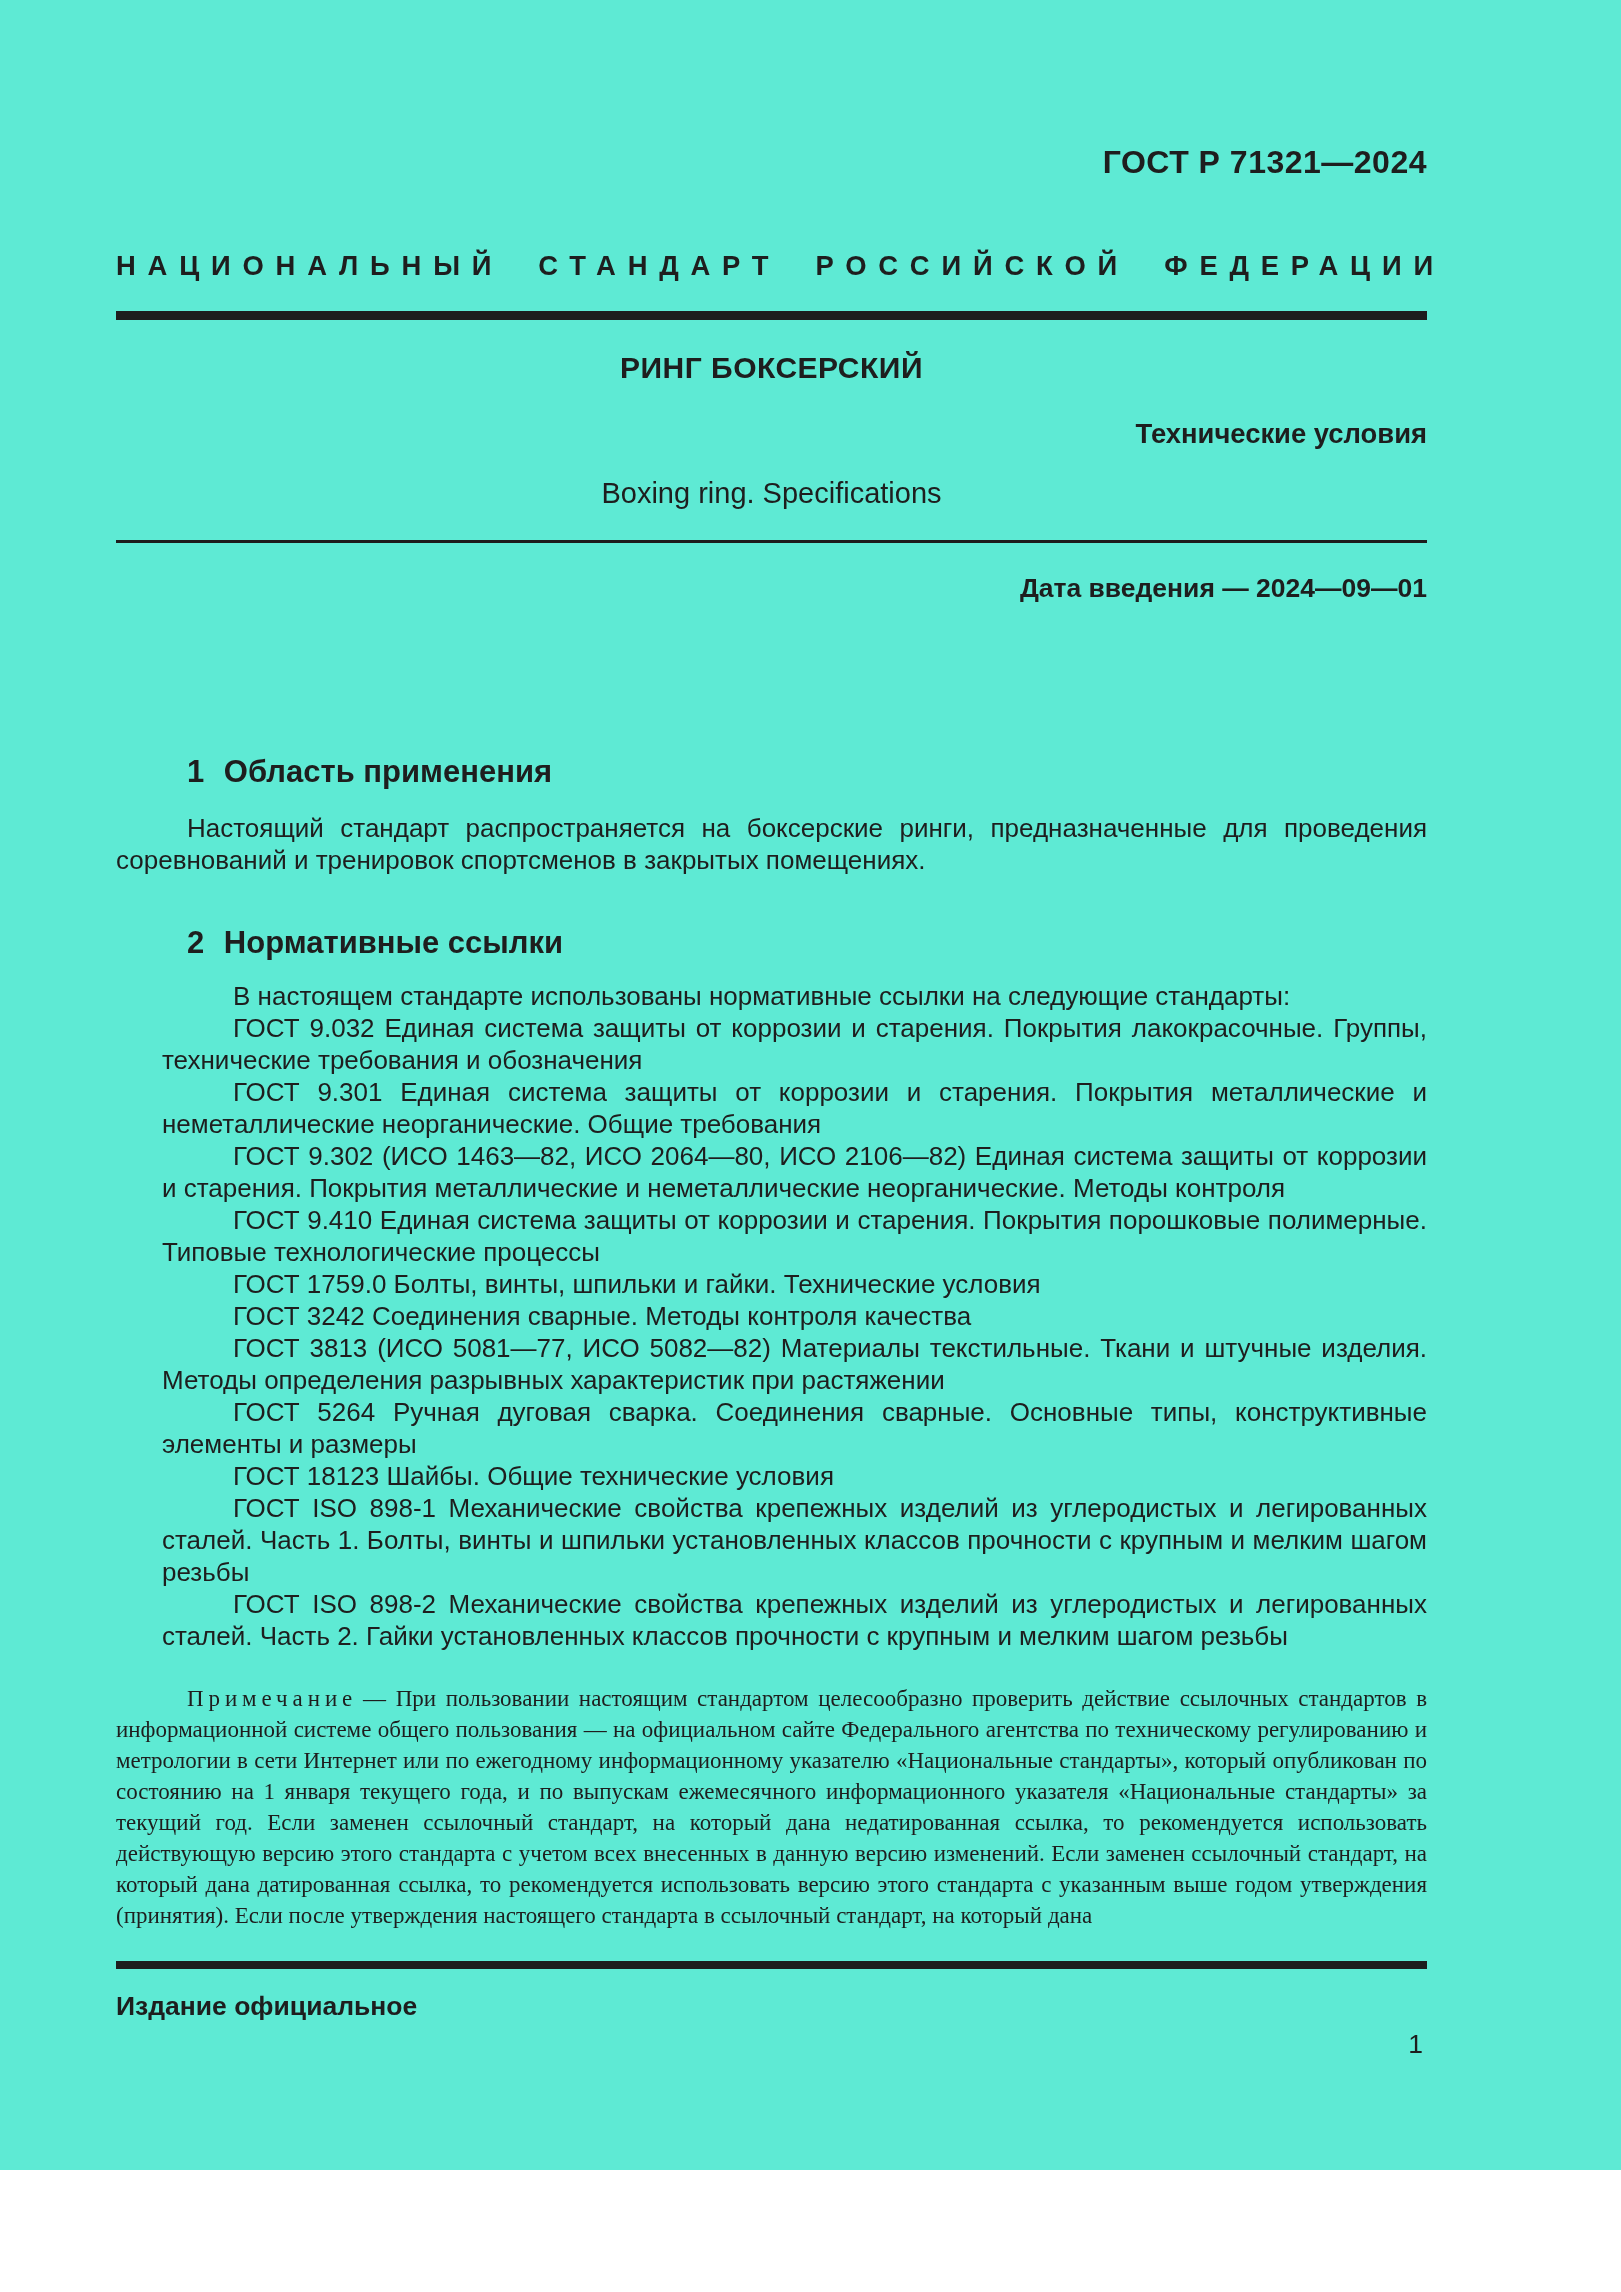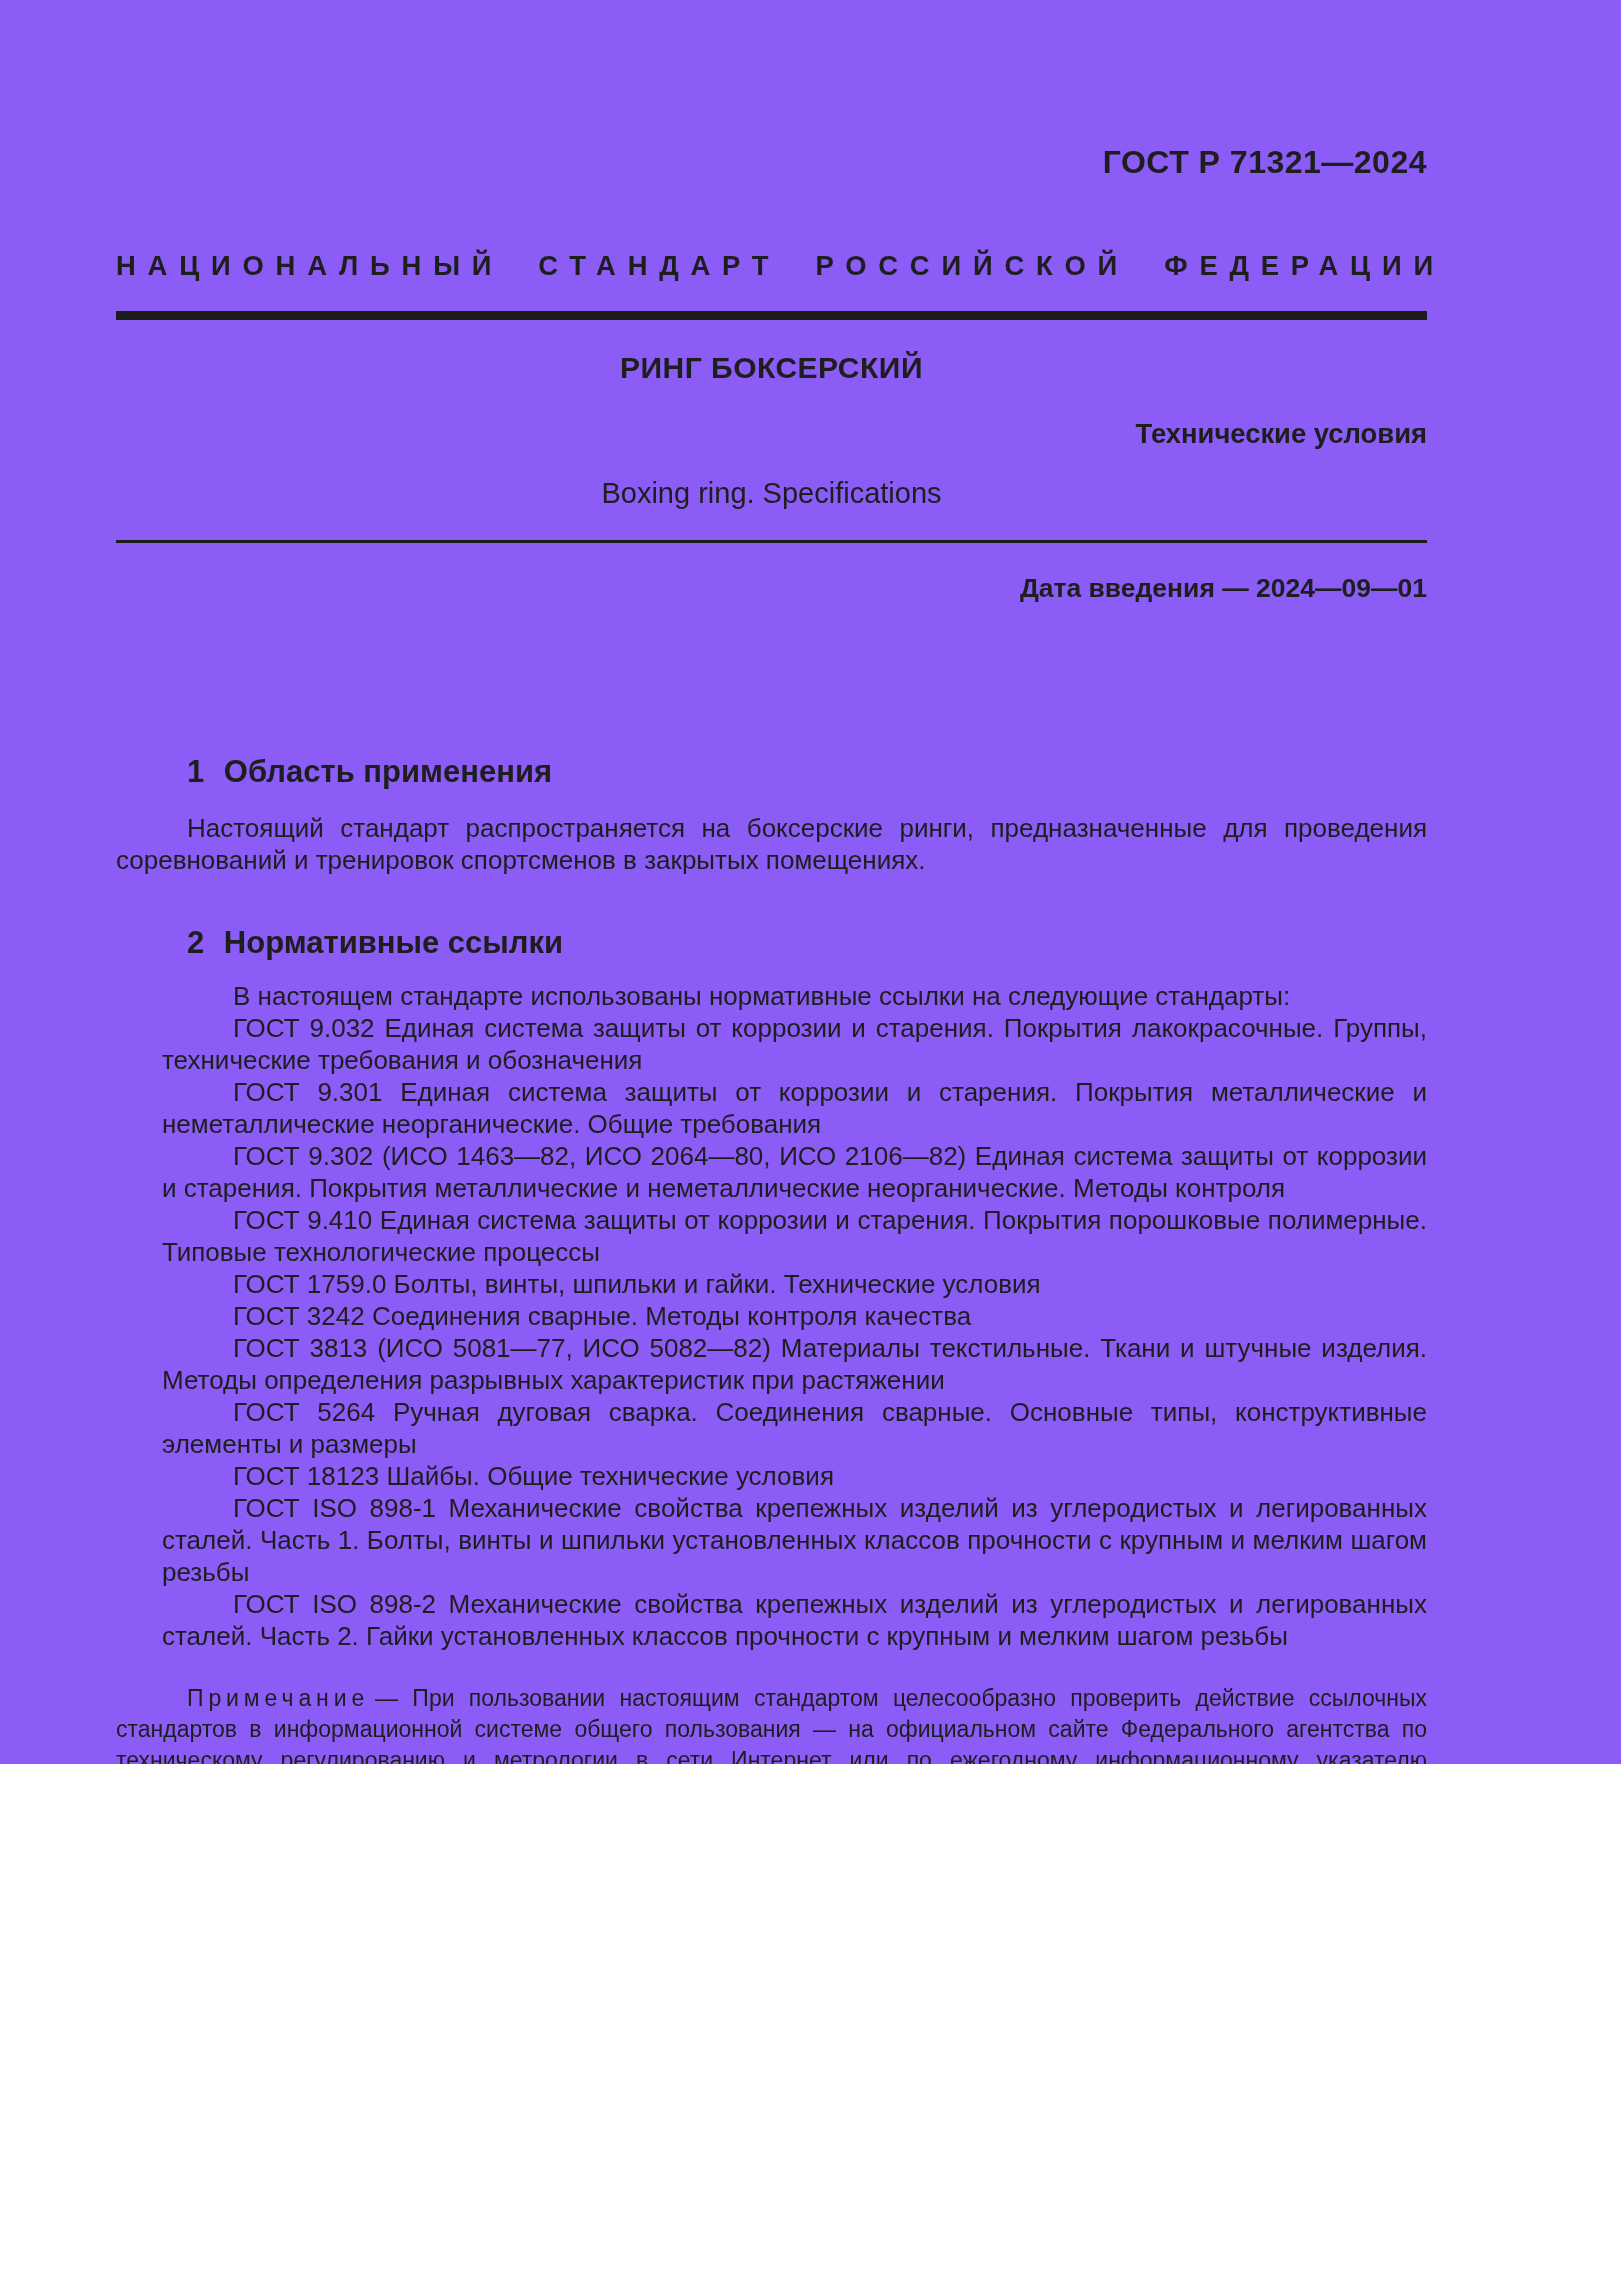--- a/index.html
+++ b/index.html
@@ -1,22 +1,22 @@
 <!DOCTYPE html>
 <html lang="ru"><head>
 <meta charset="utf-8">
 <style>
   * { margin:0; padding:0; box-sizing:border-box; }
   html,body { background:#ffffff; }
   body { font-family:"Liberation Sans", sans-serif; color:#1e1e1e; }
 
   .page {
     position:relative;
-    width:1621px; height:1764px;
-    background:#8b5cf6;
+    width:1621px; height:2170px;
+    background:#5eead4;
     overflow:hidden;
   }
   .content {
     position:absolute; left:116px; top:0; width:1311px;
   }
 
   .doc-code {
     margin-top:145px;
     font-size:32px; font-weight:bold; line-height:35px;
     text-align:right;
@@ -47,21 +47,21 @@
     font-size:26px; line-height:32px;
     text-align:justify; text-indent:71px;
   }
   #scope-paragraph { margin-top:23.5px; }
   .refs { margin-top:21.6px;margin-left:46px; }
   .refs .para { margin:0; }
 
   .note-para {
     margin-top:31px;
     font-size:23px; line-height:31px;
-    text-align:justify; text-indent:71px;
+    text-align:justify; text-indent:71px;font-family:Liberation Serif, serif;
   }
   .note-label { letter-spacing:4.9px; }
   .note-text { margin-left:5.9px; }
 
   .rule-thick-bottom { margin-top:30px; height:7.8px; background:#1d1d1d; }
 
   .edition { margin-top:23.5px; font-size:26.5px; font-weight:bold; line-height:29px; }
   .page-number { margin-top:9.8px; font-size:26.5px; line-height:27.4px; text-align:right; padding-right:3.9px; }
 </style>
 </head>

